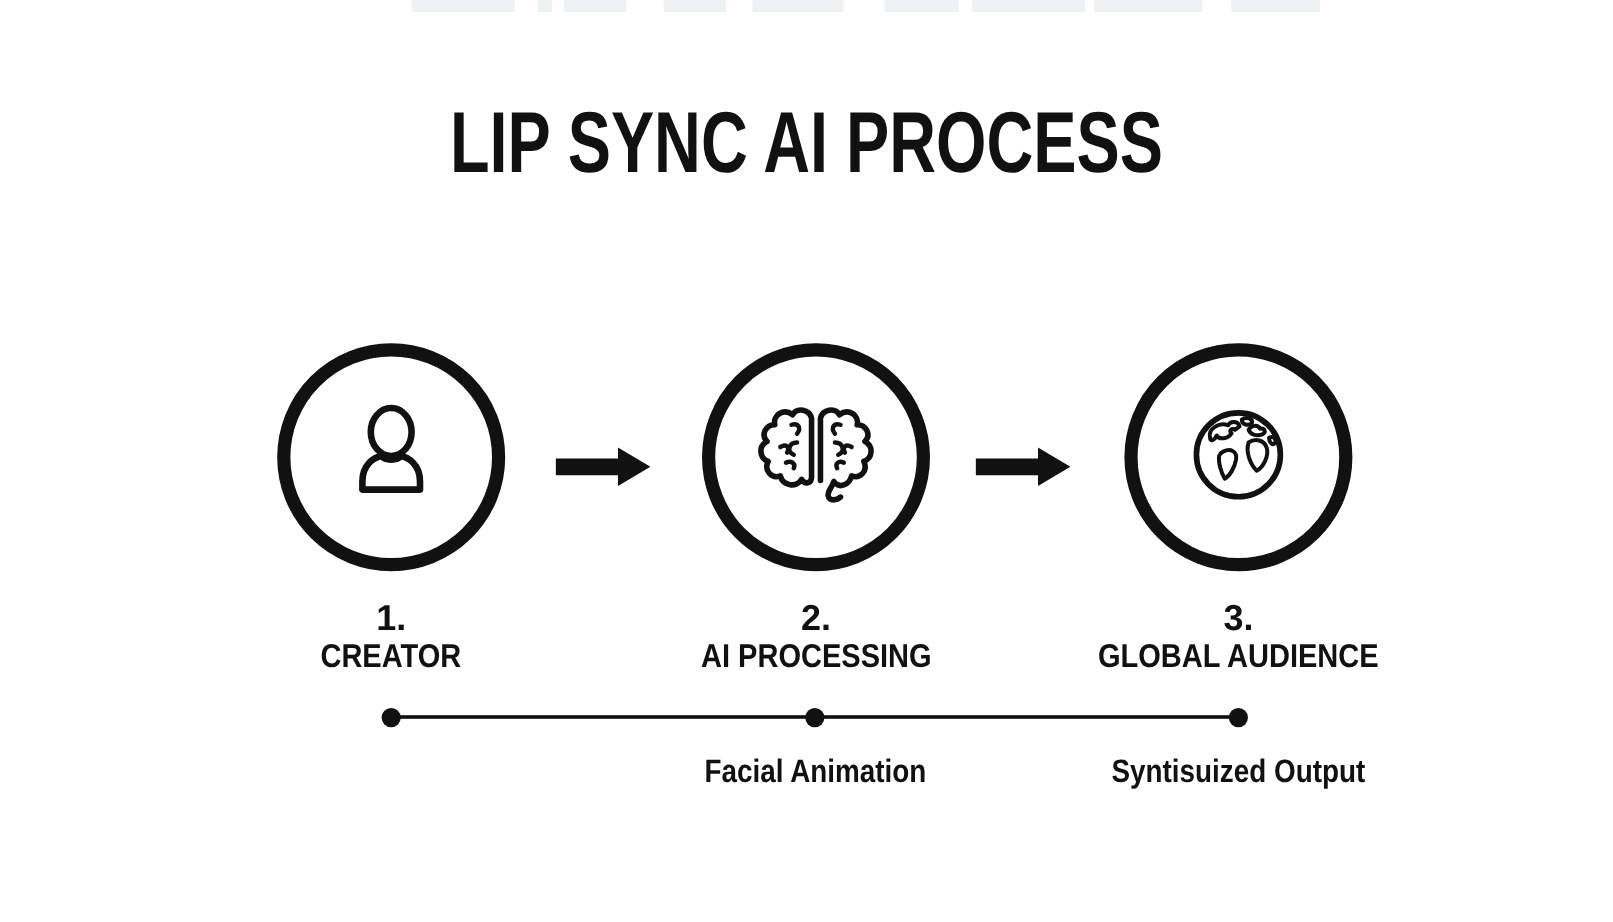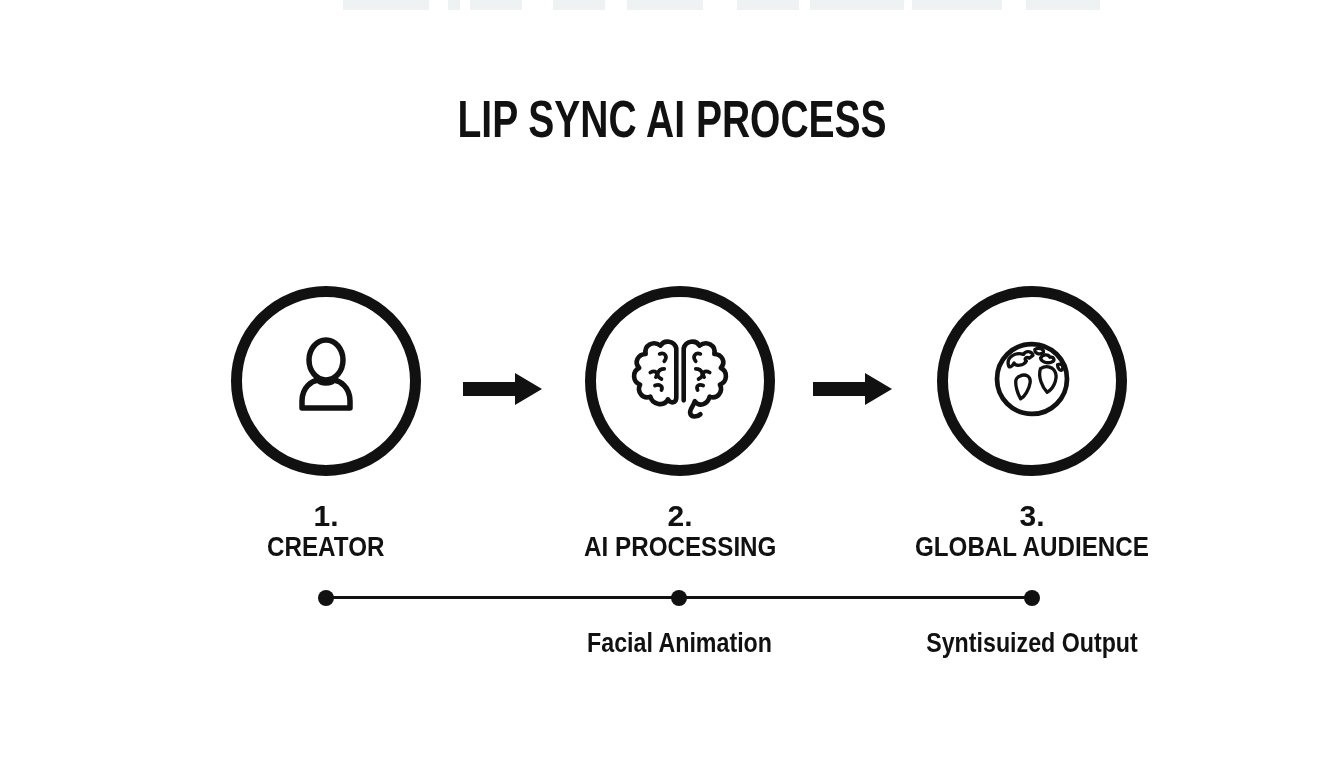--- a/index.html
+++ b/index.html
@@ -17,21 +17,21 @@
   }
   
   .top-dash{
     position:absolute;top:0;height:10px;
     background:#eff2f3;
   }
   .title{
     position:absolute;top:80px;left:0;width:1344px;
     text-align:center;line-height:78px;
     color:var(--ink);
-    font-size:52px;font-weight:800;
+    font-size:72px;font-weight:800;
     white-space:nowrap;
   }
   .title > span{
     display:inline-block;
     transform:scaleX(0.75);
     transform-origin:center;
     letter-spacing:0px;
   }
   .circle{
     position:absolute;top:286px;

